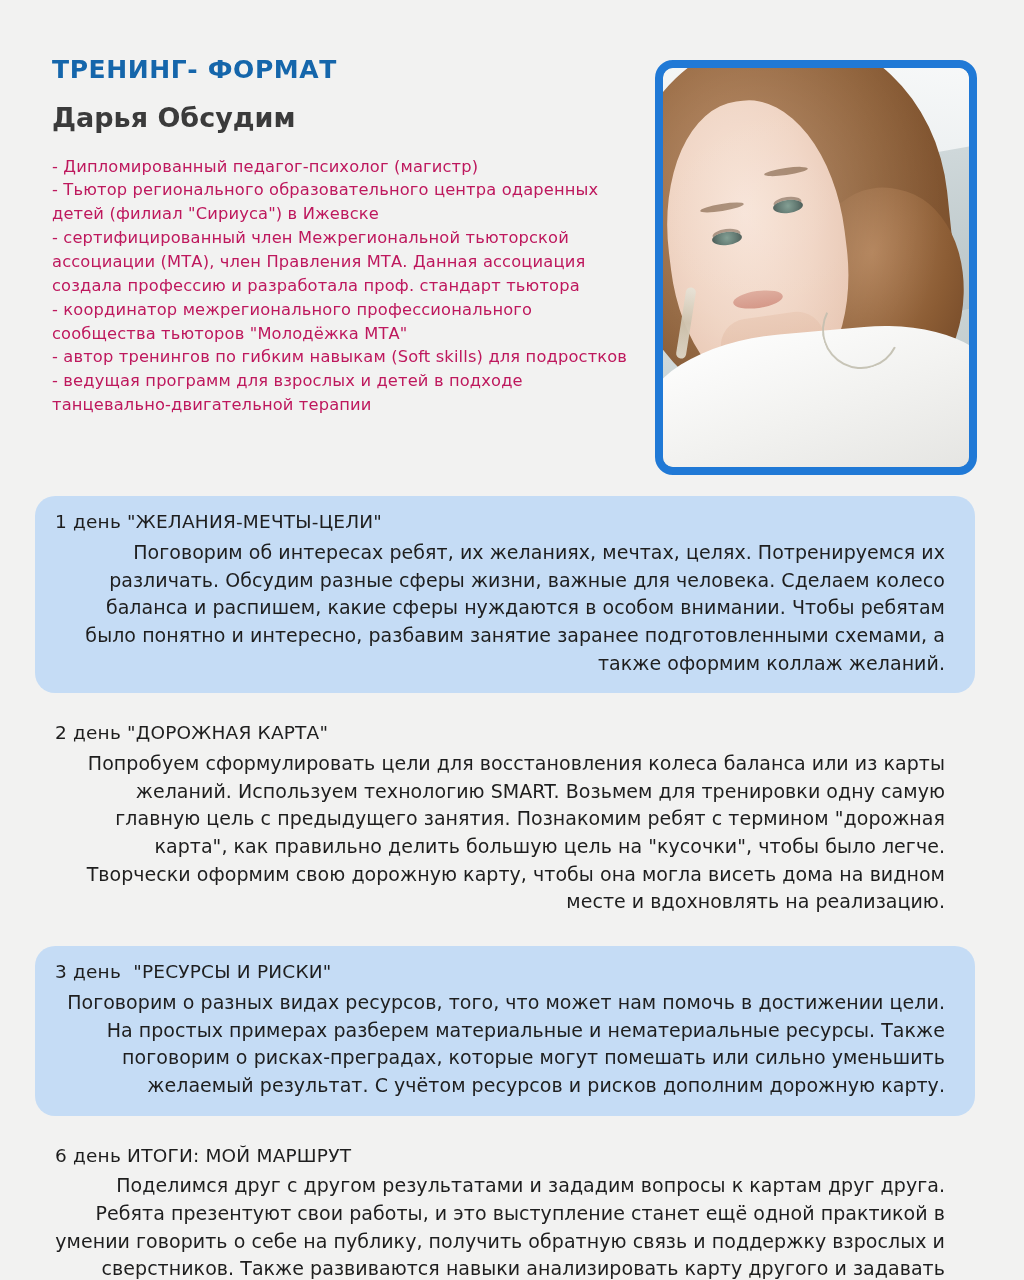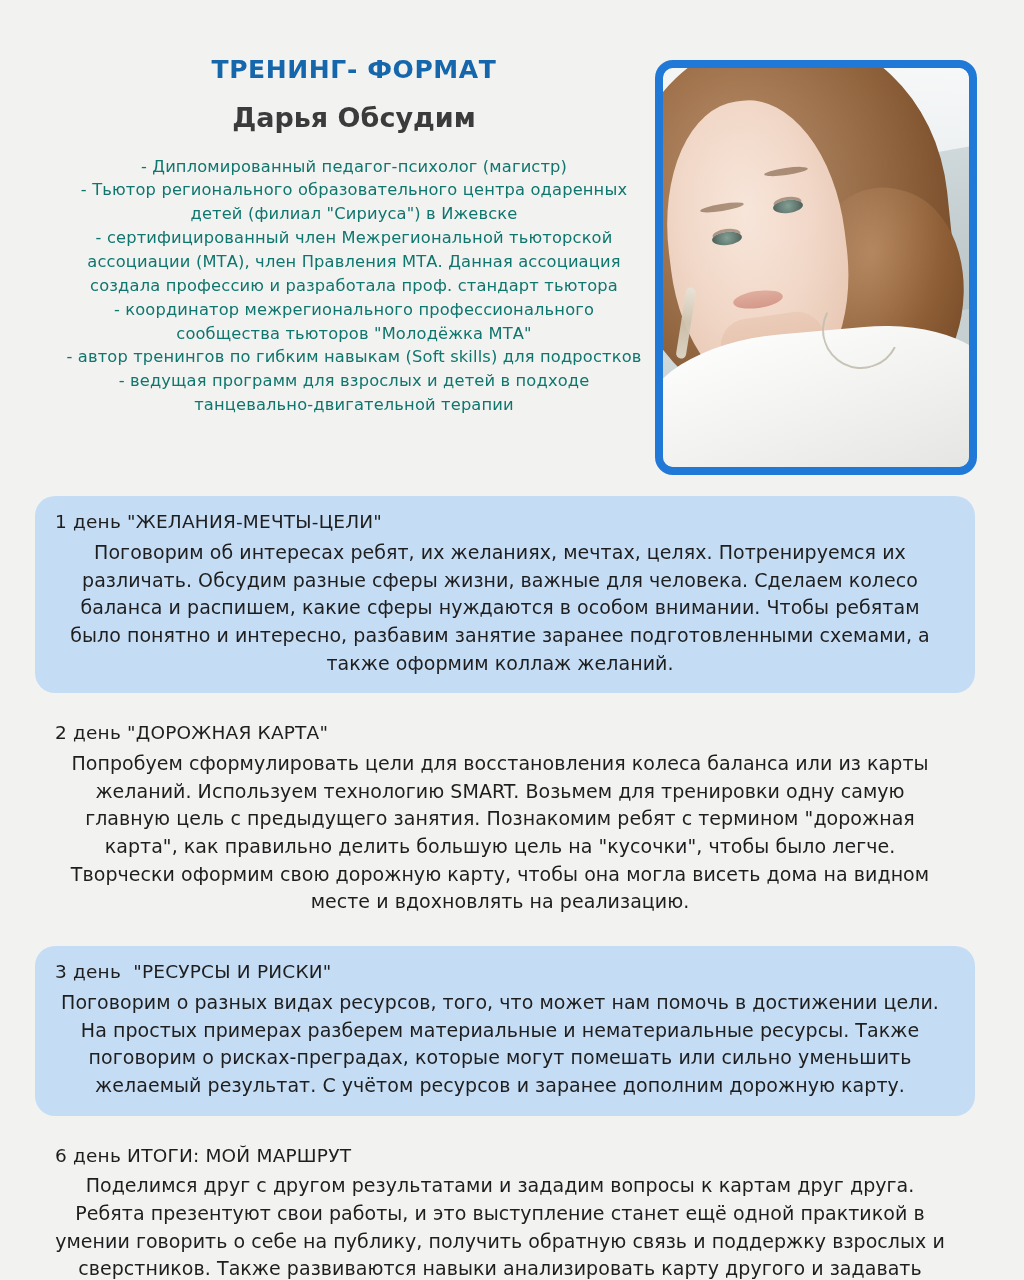--- a/index.html
+++ b/index.html
@@ -19,24 +19,23 @@
   .page {
     width: 1024px;
     height: 1280px;
     position: relative;
     box-sizing: border-box;
   }
 
   
   .header {
     position: absolute;
-    left: 64px;
+    left: 52px;
     top: 56px;
     width: 580px;
-    text-align: center;
   }
 
   .kicker {
     font-family: "DejaVu Sans", "Liberation Sans", sans-serif;
     font-size: 25px;
     font-weight: bold;
     letter-spacing: 0.6px;
     color: #1566ab;
     line-height: 1.1;
     margin: 0 0 18px 0;
@@ -48,21 +47,21 @@
     font-size: 27px;
     font-weight: bold;
     color: #3b3b3b;
     line-height: 1.15;
     margin: 0 0 22px 0;
   }
 
   .bio {
     font-family: "DejaVu Sans", "Liberation Sans", sans-serif;
     font-size: 16.3px;
-    color: #0f766e;
+    color: #be185d;
     line-height: 1.465;
     letter-spacing: 0.15px;
     white-space: pre-line;
     margin: 0;
   }
 
   
   .photo-frame {
     position: absolute;
     left: 655px;
@@ -252,21 +251,21 @@
     white-space: pre;
   }
 
   .day-body {
     font-family: "DejaVu Sans", "Liberation Sans", sans-serif;
     font-size: 19px;
     color: #1e1e1e;
     line-height: 1.455;
     margin: 0;
     letter-spacing: 0.05px;
-    text-align: center;
+    text-align: right;
   }
 </style>
 </head>
 <body>
 
 <div class="page">
 
   <div class="header">
     <div class="kicker">ТРЕНИНГ- ФОРМАТ</div>
     <div class="person-name">Дарья Обсудим</div>
@@ -306,21 +305,21 @@
       <div class="day-body">Поговорим об интересах ребят, их желаниях, мечтах, целях. Потренируемся их различать. Обсудим разные сферы жизни, важные для человека. Сделаем колесо баланса и распишем, какие сферы нуждаются в особом внимании. Чтобы ребятам было понятно и интересно, разбавим занятие заранее подготовленными схемами, а также оформим коллаж желаний.</div>
     </div>
 
     <div class="day plain">
       <div class="day-title">2 день "ДОРОЖНАЯ КАРТА"</div>
       <div class="day-body">Попробуем сформулировать цели для восстановления колеса баланса или из карты желаний. Используем технологию SMART. Возьмем для тренировки одну самую главную цель с предыдущего занятия. Познакомим ребят с термином "дорожная карта", как правильно делить большую цель на "кусочки", чтобы было легче. Творчески оформим свою дорожную карту, чтобы она могла висеть дома на видном месте и вдохновлять на реализацию.</div>
     </div>
 
     <div class="day highlight">
       <div class="day-title">3 день  "РЕСУРСЫ И РИСКИ"</div>
-      <div class="day-body">Поговорим о разных видах ресурсов, того, что может нам помочь в достижении цели. На простых примерах разберем материальные и нематериальные ресурсы. Также поговорим о рисках-преградах, которые могут помешать или сильно уменьшить желаемый результат. С учётом ресурсов и заранее дополним дорожную карту.</div>
+      <div class="day-body">Поговорим о разных видах ресурсов, того, что может нам помочь в достижении цели. На простых примерах разберем материальные и нематериальные ресурсы. Также поговорим о рисках-преградах, которые могут помешать или сильно уменьшить желаемый результат. С учётом ресурсов и рисков дополним дорожную карту.</div>
     </div>
 
     <div class="day plain">
       <div class="day-title">6 день ИТОГИ: МОЙ МАРШРУТ</div>
       <div class="day-body">Поделимся друг с другом результатами и зададим вопросы к картам друг друга. Ребята презентуют свои работы, и это выступление станет ещё одной практикой в умении говорить о себе на публику, получить обратную связь и поддержку взрослых и сверстников. Также развиваются навыки анализировать карту другого и задавать вопросы. У ребят останется с собой папка/тетрадь со всеми наработками и упражнениями.</div>
     </div>
 
   </div>
 
 </div>

